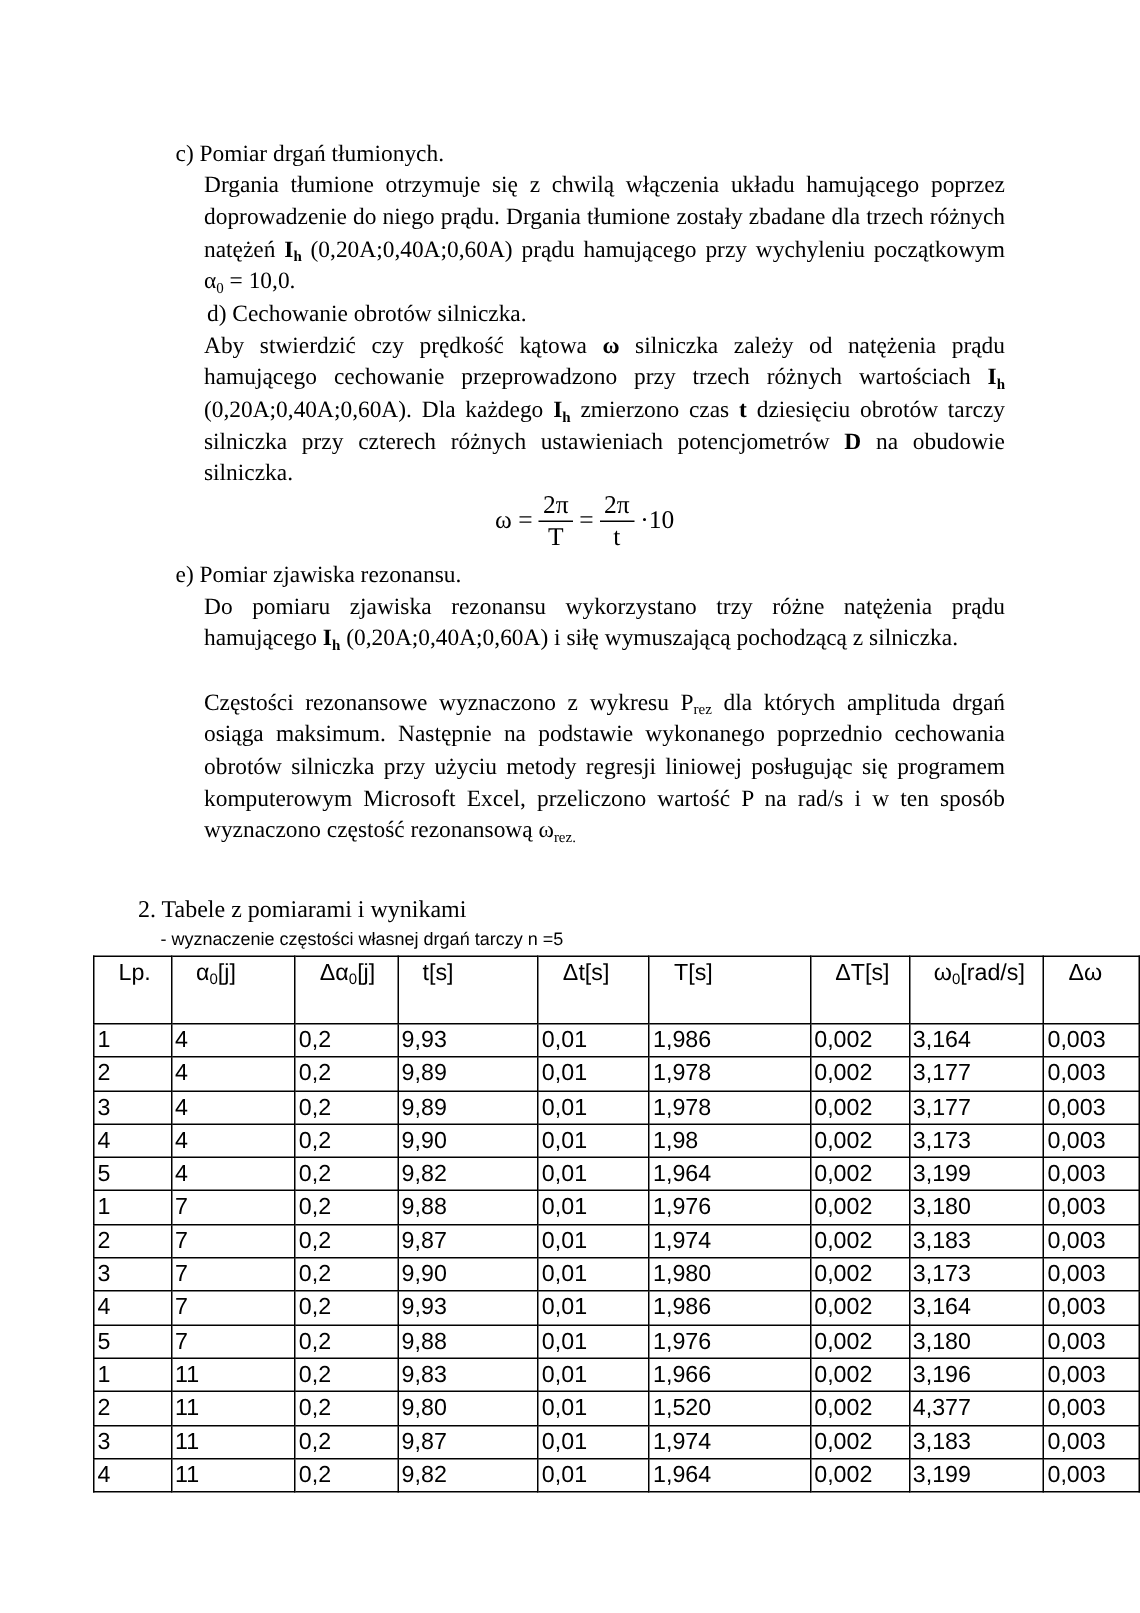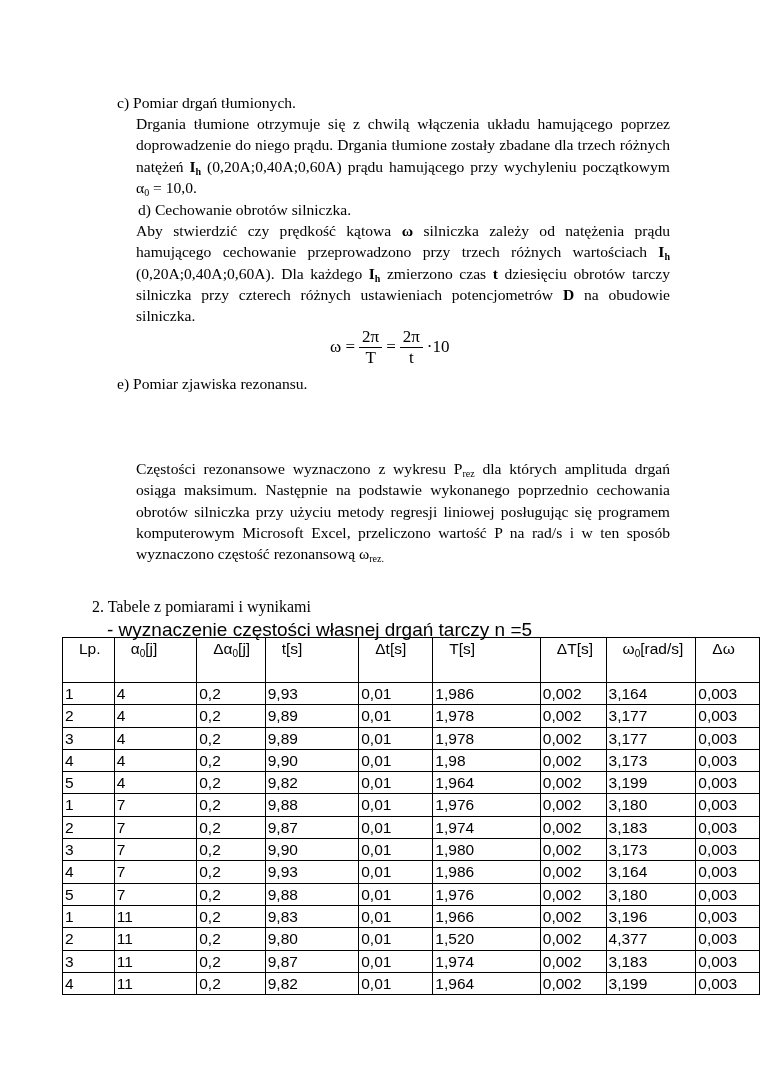--- a/index.html
+++ b/index.html
@@ -19,21 +19,21 @@
     position: absolute; left: 330px; top: 322px; height: 50px;
     display: flex; align-items: center; font-size: 17px;
   }
   .frac { display: inline-flex; flex-direction: column; align-items: center; margin: 0 4px; line-height: 20px; justify-content: flex-end; }
   .frac .num { border-bottom: 1px solid #000; padding: 0 3px; }
   .frac .den { padding: 0 3px; }
   .h2 {
     position: absolute; left: 92px; top: 598px; font-weight: normal; font-size: 16px;
   }
   .caption {
-    position: absolute; left: 107px; top: 619px; font-family: "Liberation Sans", sans-serif; font-size: 19px; text-align: center;
+    position: absolute; left: 107px; top: 619px; font-family: "Liberation Sans", sans-serif; font-size: 12px; text-align: center;
   }
   table.data {
     position: absolute; left: 62px; top: 637px;
     border-collapse: collapse; font-family: "Liberation Sans", sans-serif; font-size: 15.5px;
   }
   table.data th, table.data td {
     border: 1px solid #000; padding: 0 2px; text-align: left; vertical-align: top; height: 21.3px; line-height: 21px;
     font-weight: normal;
   }
   table.data thead th { height: 44px; padding-left: 16px; }
@@ -63,20 +63,23 @@
     </span>
     <span>=</span>
     <span class="frac">
       <span class="num">2π</span>
       <span class="den">t</span>
     </span>
     <span>·10</span>
   </div>
 
   <div class="sec-head" style="top:373px;">e) Pomiar zjawiska rezonansu.</div>
+  <div class="para" style="top:394px;">
+    <span>Do pomiaru  zjawiska rezonansu wykorzystano trzy różne natężenia prądu hamującego </span><b><span>I</span><sub>h</sub></b><span> (0,20A;0,40A;0,60A) i siłę wymuszającą pochodzącą z silniczka.</span>
+  </div>
   <div class="para" style="top:458px;">
     <span>Częstości rezonansowe wyznaczono z wykresu P</span><sub>rez</sub><span> dla których amplituda drgań osiąga maksimum. Następnie na podstawie wykonanego poprzednio cechowania obrotów silniczka przy użyciu metody regresji liniowej posługując się programem komputerowym Microsoft Excel, przeliczono wartość P na rad/s i w ten sposób wyznaczono częstość rezonansową ω</span><sub>rez.</sub>
   </div>
 
   <div class="h2">2.  Tabele z pomiarami i wynikami</div>
   <div class="caption">- wyznaczenie częstości własnej drgań tarczy  n =5</div>
 
   <table class="data">
     <thead>
       <tr id="hdr-row">

